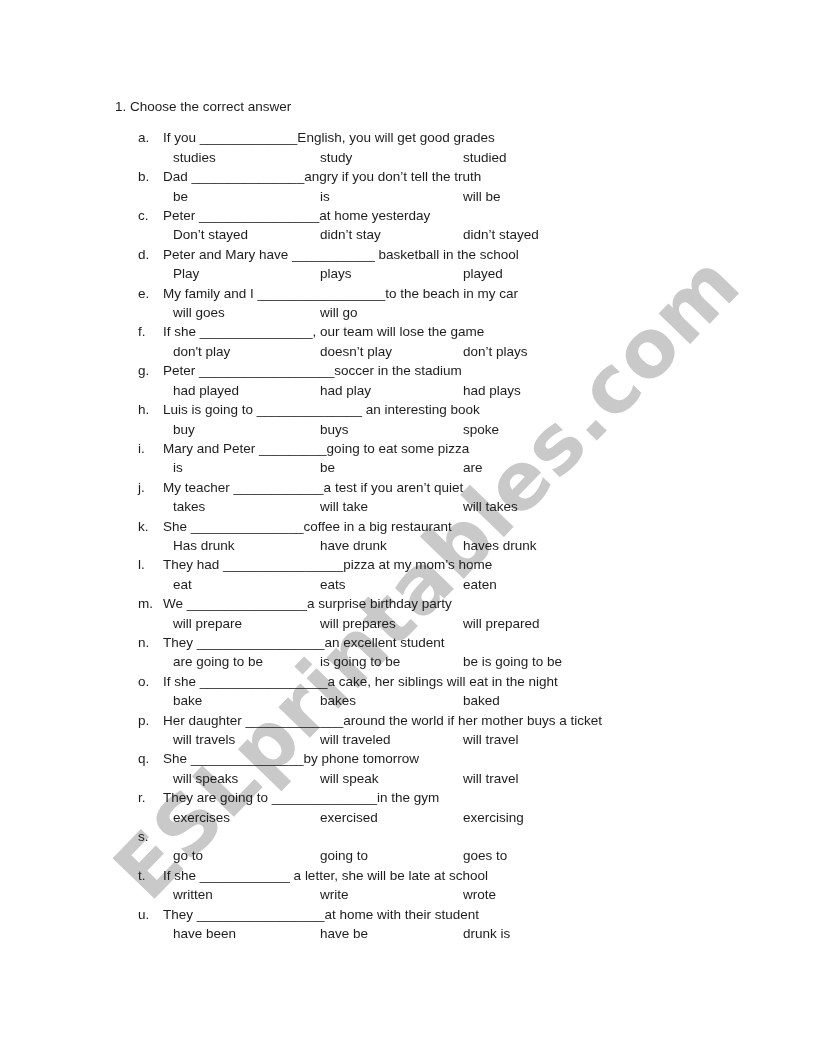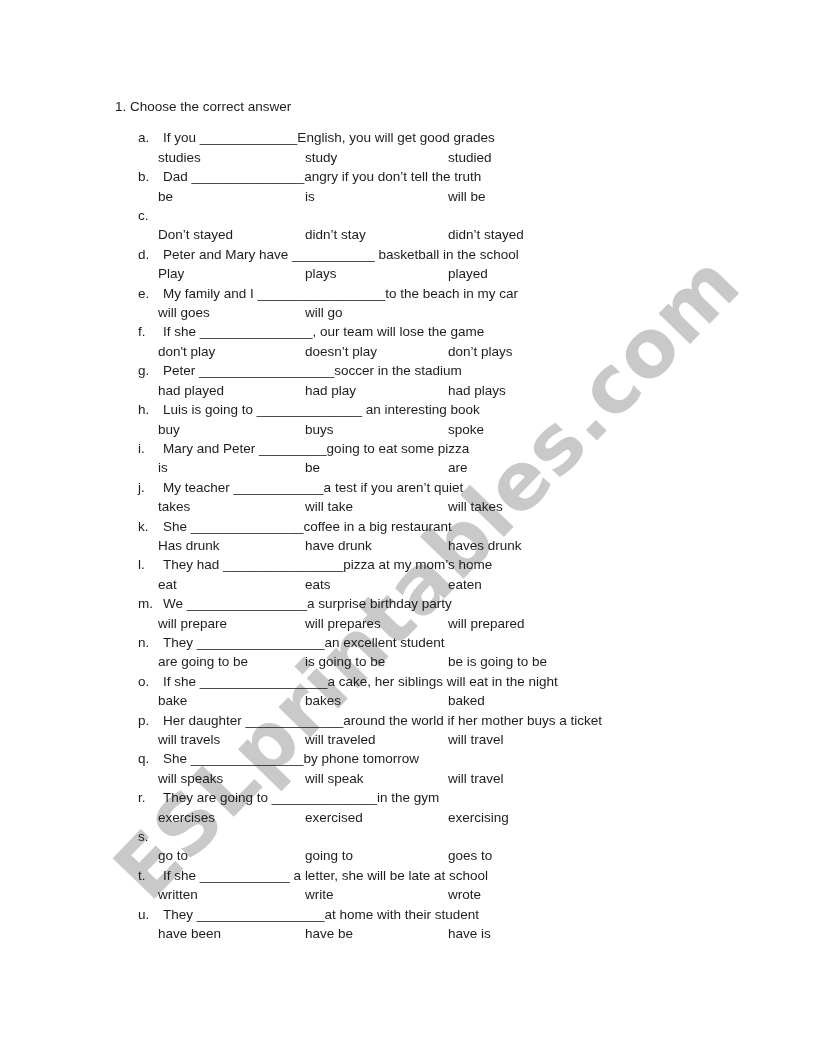--- a/index.html
+++ b/index.html
@@ -50,21 +50,21 @@
     font-size: 13.5px;
     line-height: 19.4px;
     white-space: pre;
   }
   .q-letter {
     flex: 0 0 25px;
   }
   .q-options {
     display: grid;
     grid-template-columns: 147px 143px auto;
-    margin-left: 20px;
+    margin-left: 35px;
     font-size: 13.5px;
     line-height: 19.4px;
     white-space: pre;
   }
 </style>
 </head>
 <body>
 
 <div class="watermark">ESLprintables.com</div>
 
@@ -92,20 +92,21 @@
     <div class="q-options">
       <span>be</span>
       <span>is</span>
       <span>will be</span>
     </div>
   </div>
 
   <div>
     <div class="q-line">
       <span class="q-letter">c.</span>
+      <span>Peter ________________at home yesterday</span>
     </div>
     <div class="q-options">
       <span>Don’t stayed</span>
       <span>didn’t stay</span>
       <span>didn’t stayed</span>
     </div>
   </div>
 
   <div>
     <div class="q-line">
@@ -310,17 +311,17 @@
   </div>
 
   <div>
     <div class="q-line">
       <span class="q-letter">u.</span>
       <span>They _________________at home with their student</span>
     </div>
     <div class="q-options">
       <span>have been</span>
       <span>have be</span>
-      <span>have is</span>
+      <span>drunk is</span>
     </div>
   </div>
 </div>
 </div>
 
 </body></html>

